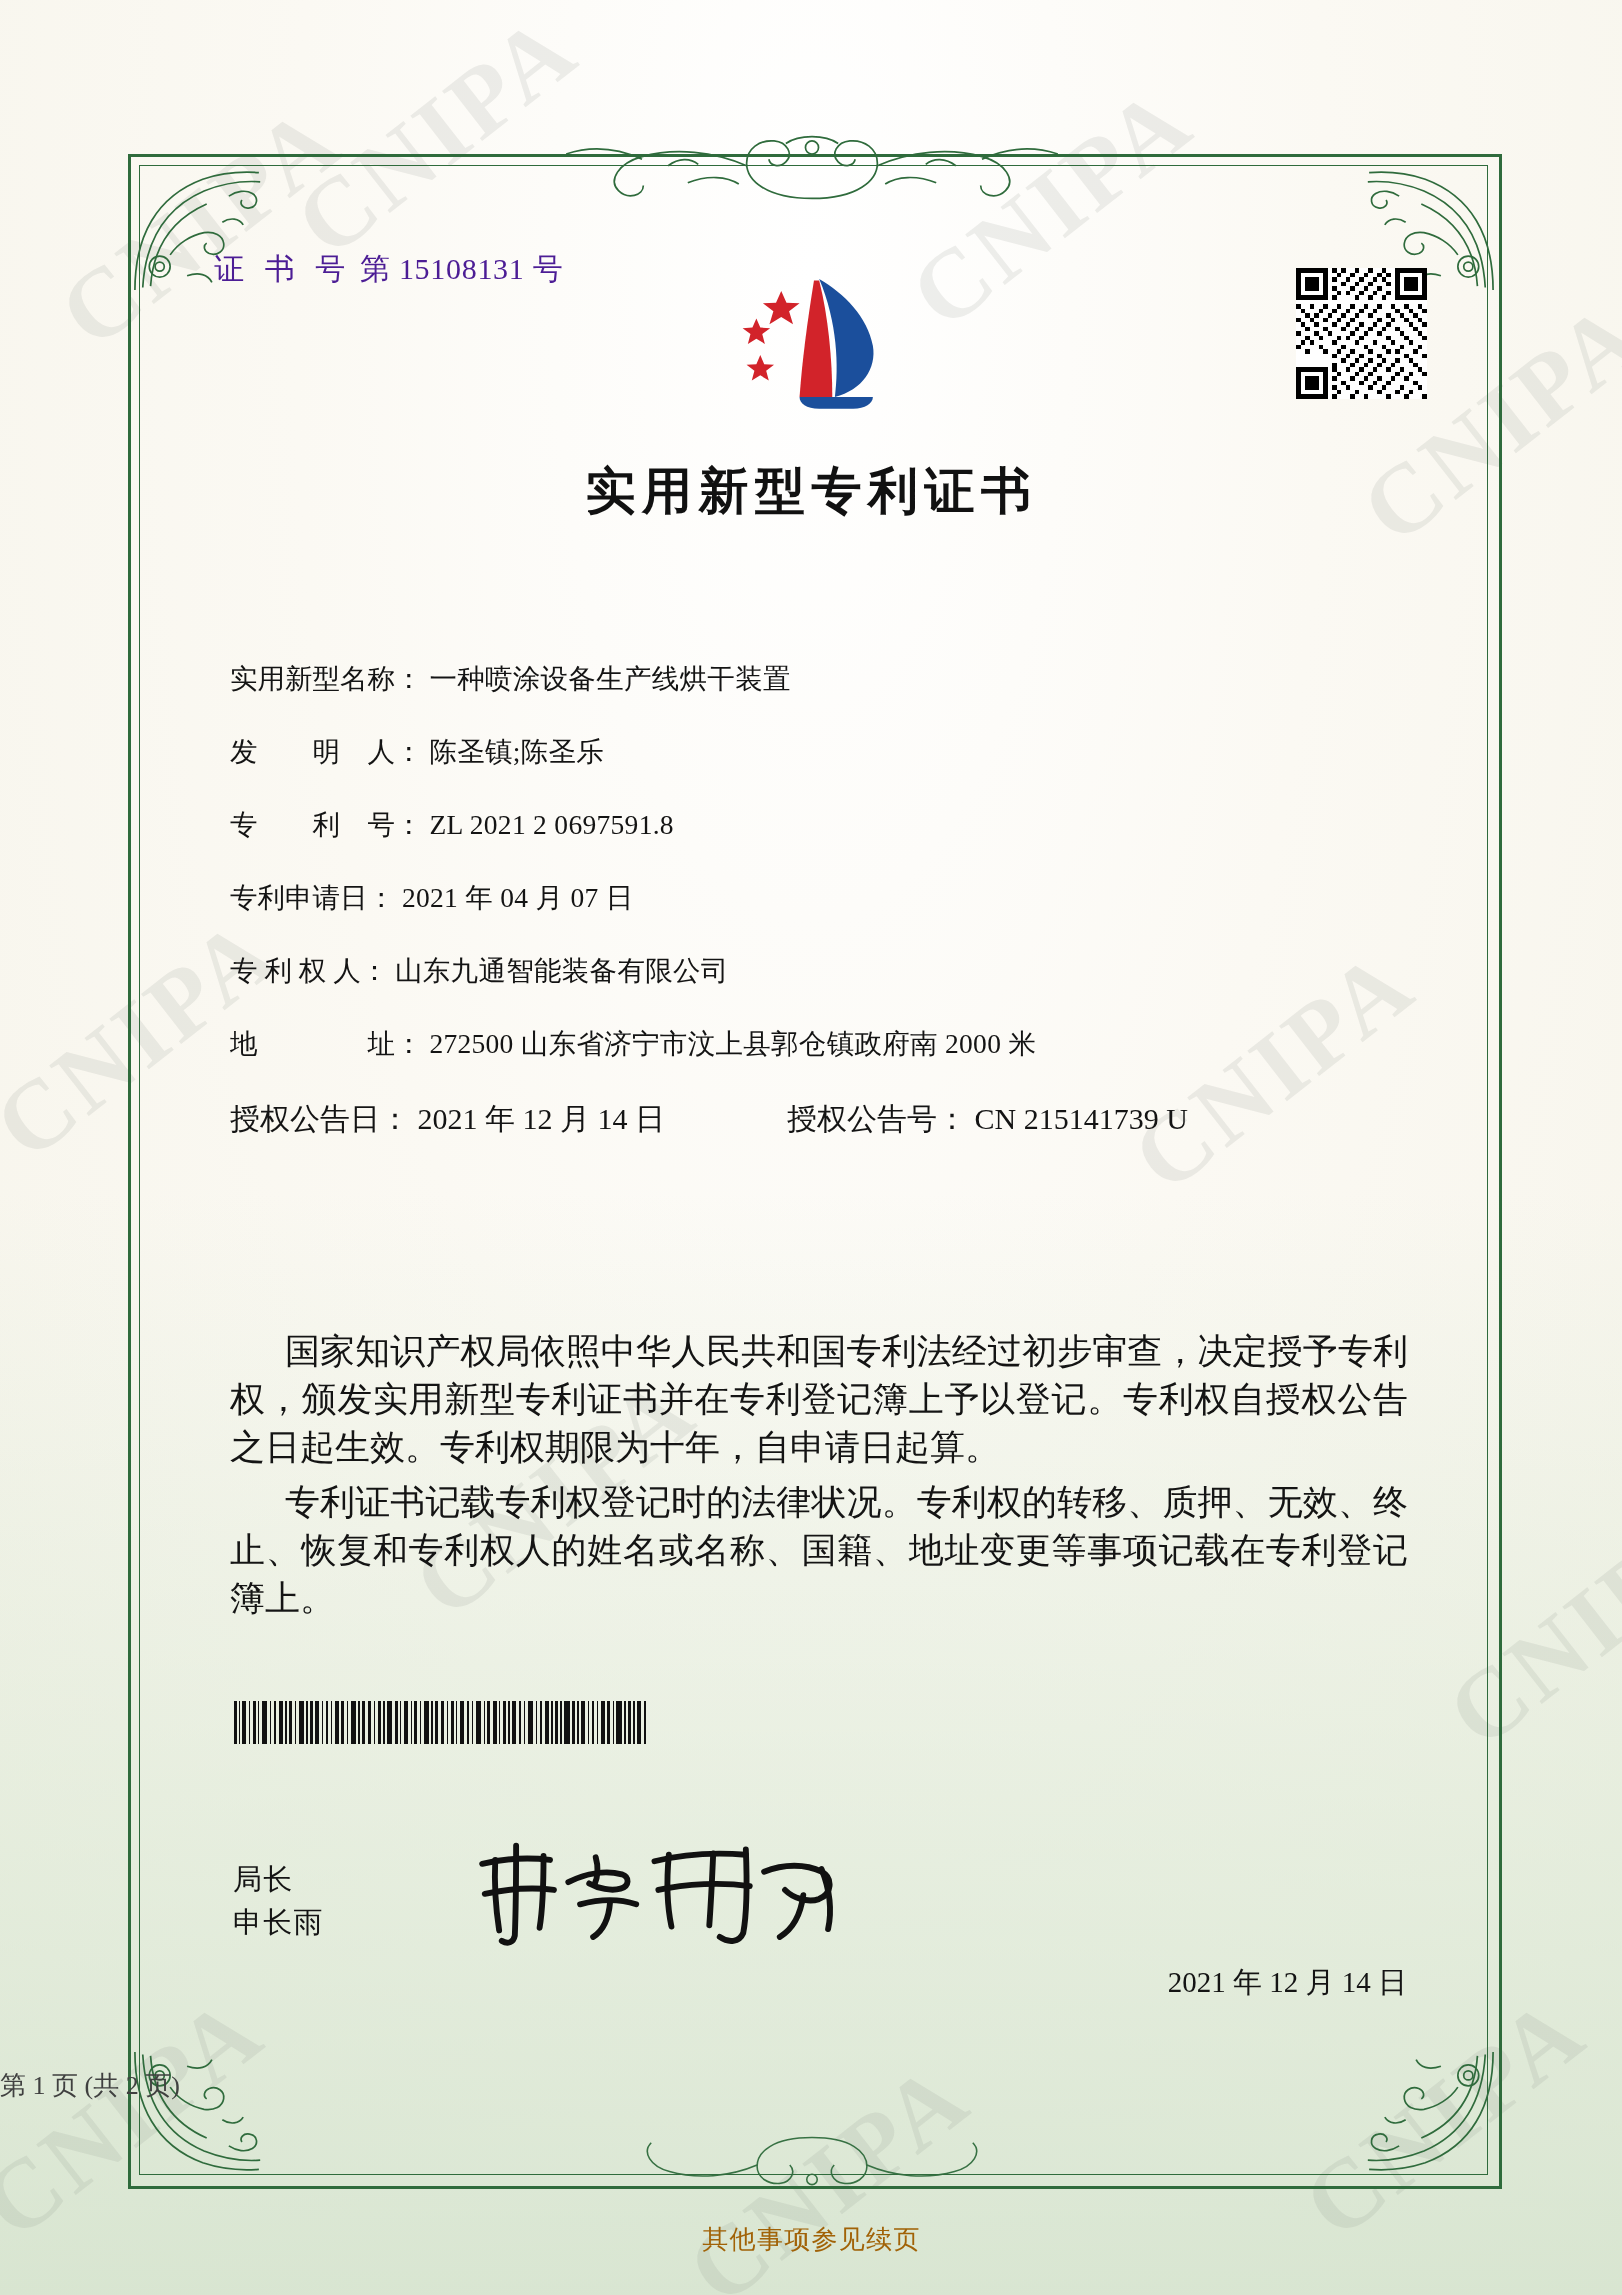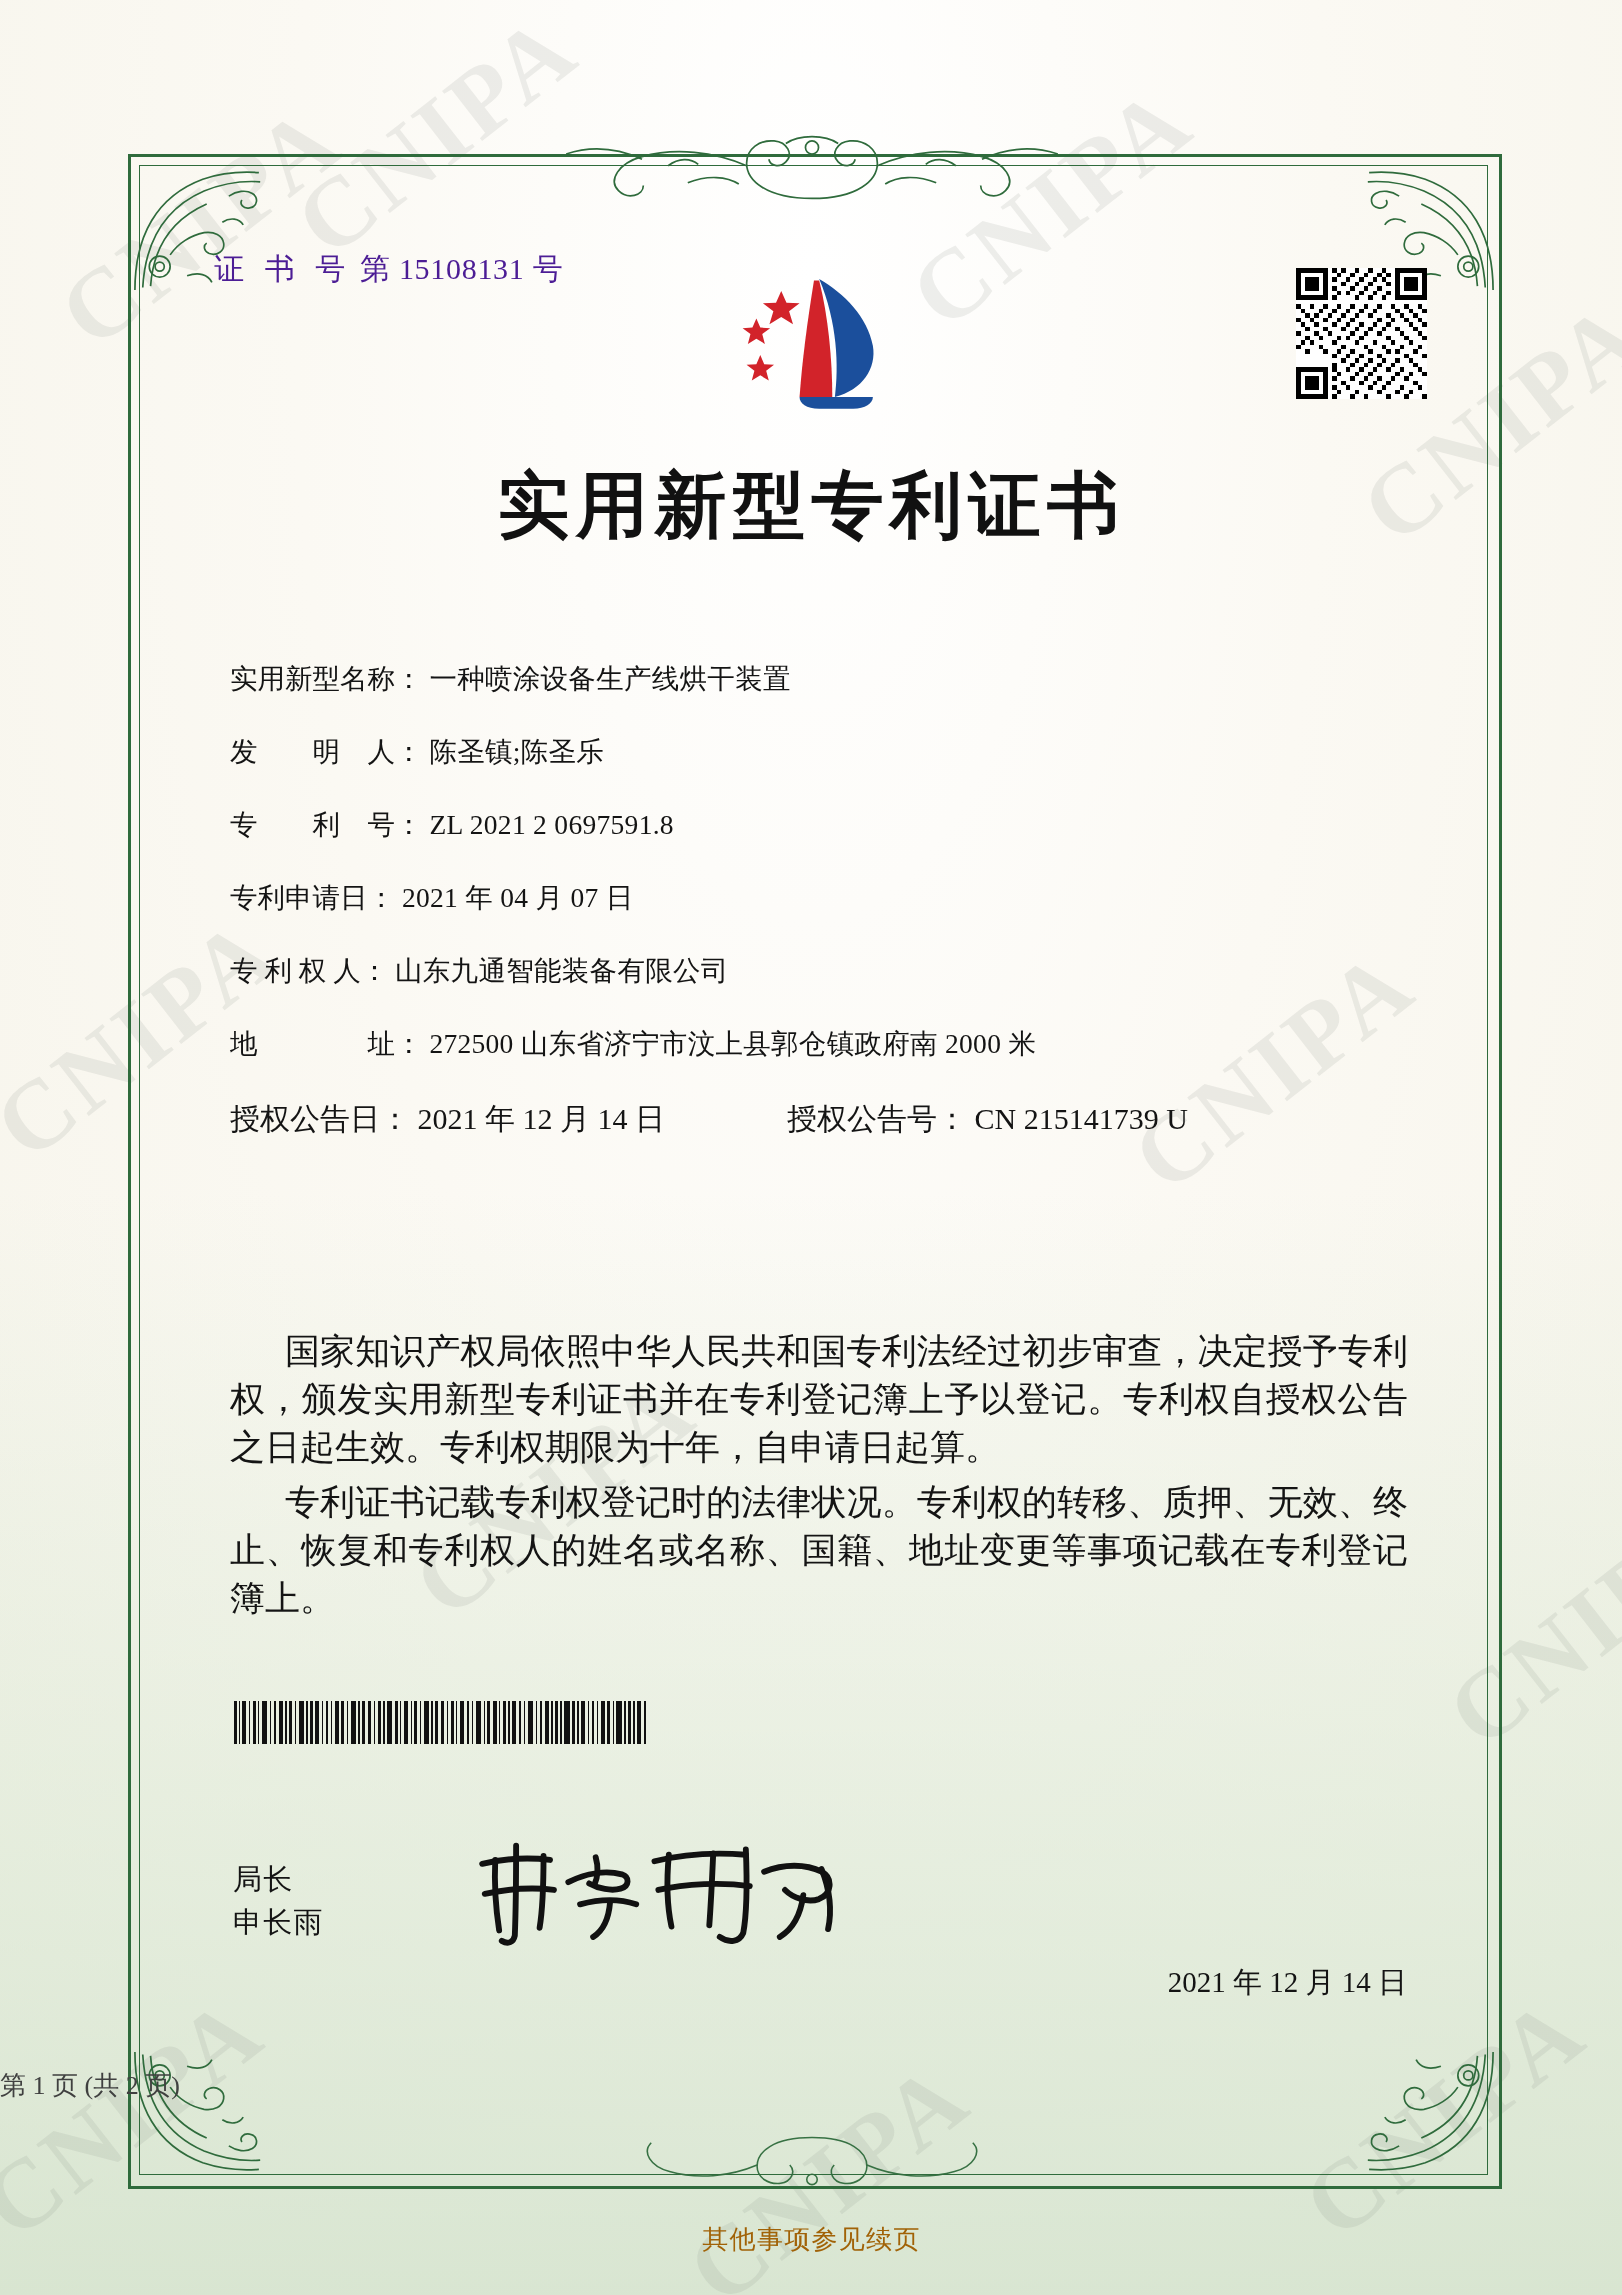--- a/index.html
+++ b/index.html
@@ -121,21 +121,21 @@
   }
   .emblem svg { width: 100%; height: 100%; display: block; }
 
   .doc-title {
     position: absolute;
     left: 0; right: 0;
     top: 458px;
     text-align: center;
     font-family: "DejaVu Serif", serif;
     font-weight: 700;
-    font-size: 72px;
+    font-size: 50px;
     letter-spacing: 6.5px;
     color: #111111;
   }
 
   .fields {
     position: absolute;
     left: 230px;
     top: 661px;
     width: 1171px;
     font-size: 27.5px;

